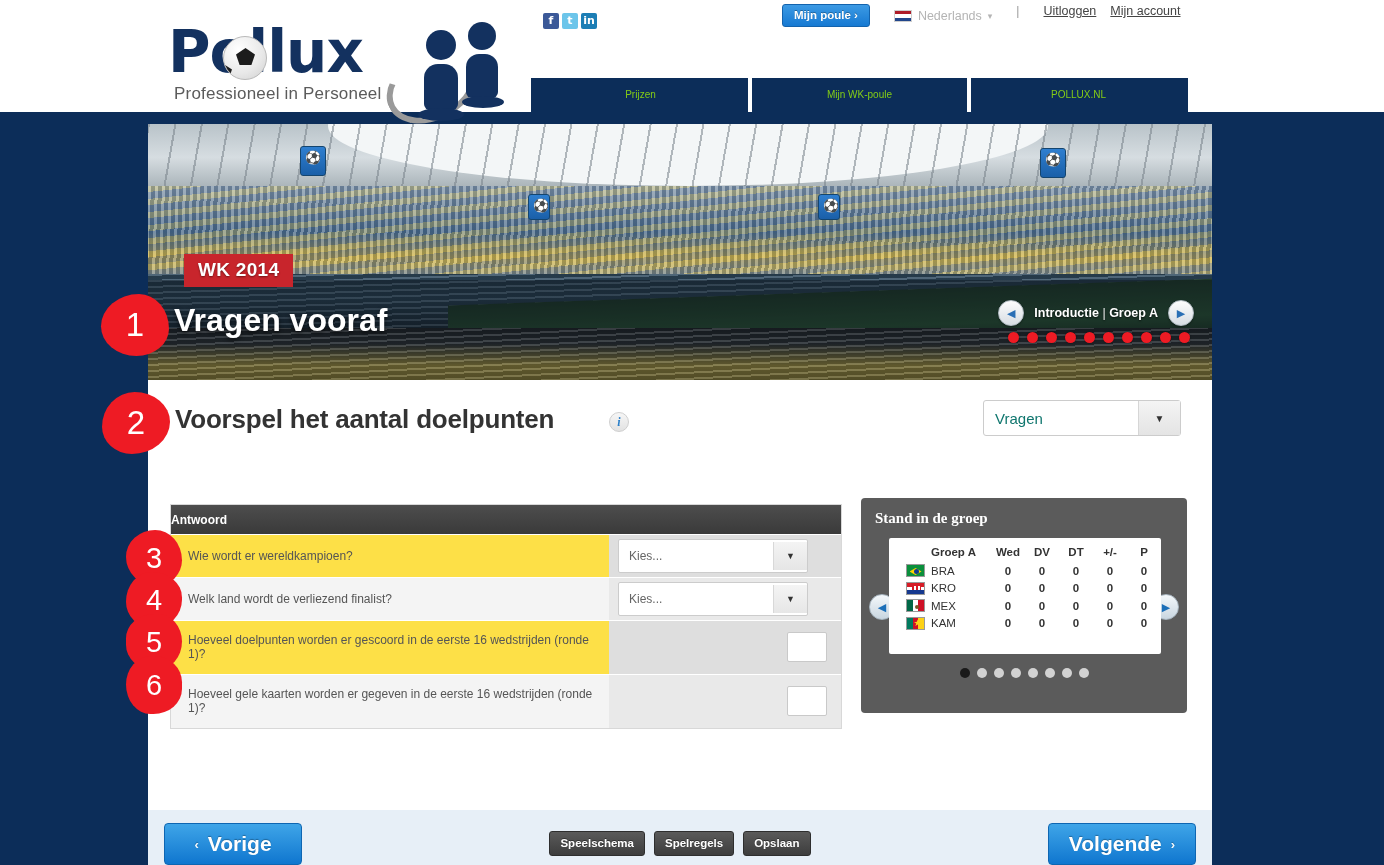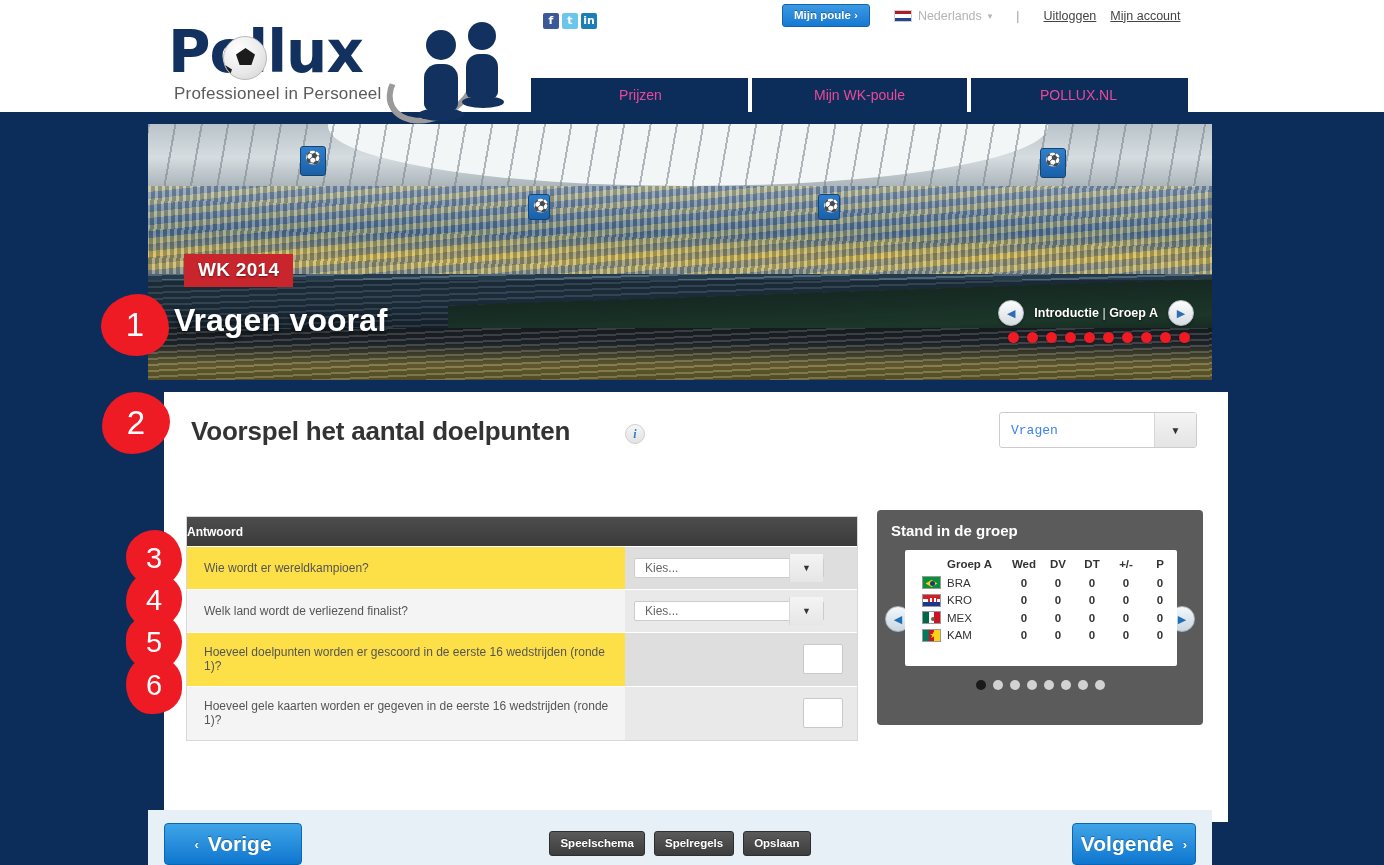--- a/index.html
+++ b/index.html
@@ -61,21 +61,21 @@
   .socials { position:absolute; left:543px; top:13px; display:flex; gap:3px; }
   .soc {
     width:16px; height:16px; border-radius:2px; color:#fff;
     font-size:11px; font-weight:bold; line-height:16px; text-align:center;
     font-family:"DejaVu Sans", sans-serif;
   }
   .soc-fb { background:#3b5998; }
   .soc-tw { background:#6cc5ea; }
   .soc-li { background:#1c7eb5; }
 
-  .topbar { position:absolute; left:782px; top:4px; display:flex; align-items:center; }
+  .topbar { position:absolute; left:782px; top:4px; display:flex; }
   .mijn-poule {
     background:linear-gradient(#3c9ae4,#1679d2);
     color:#fff; font-size:11.5px; font-weight:bold;
     padding:4px 11px 5px 11px; border-radius:3px;
     border:1px solid #1363ad; cursor:pointer;
     text-shadow:0 -1px 0 rgba(0,0,0,.3);
   }
   .lang { display:flex; align-items:center; margin-left:24px; cursor:pointer; }
   .flag-nl {
     width:18px; height:12px; margin-right:6px;
@@ -90,21 +90,21 @@
     margin-right:14px; cursor:pointer;
   }
   .toplink:last-child { margin-right:16px; }
 
   
   .nav {
     position:absolute; left:531px; top:78px; width:657px; height:34px;
     background:#0c2d59; display:flex;
   }
   .nav-item {
-    flex:1; color:#ec4899; font-size:14px; text-align:center;
+    flex:1; color:#84cc16; font-size:10px; text-align:center;
     line-height:34px; cursor:pointer; position:relative;
   }
   .nav-item + .nav-item:before {
     content:""; position:absolute; left:-2px; top:0; width:4px; height:34px;
     background:#ffffff;
   }
 
   
   .hero {
     position:absolute; left:148px; top:124px; width:1064px; height:256px;
@@ -204,43 +204,42 @@
     position:absolute; right:22px; top:208px; display:flex; gap:8px;
   }
   .hero-dots i {
     width:11px; height:11px; border-radius:50%;
     background:#ee1b24; display:block; cursor:pointer;
     box-shadow:0 0 2px rgba(0,0,0,.5);
   }
 
   
   .content {
-    position:absolute; left:164px; top:380px; width:1064px; height:430px;
+    position:absolute; left:148px; top:380px; width:1064px; height:430px;
     background:#ffffff;
-    margin-top:12px;
   }
   .sec2-title {
     position:absolute; left:27px; top:24px;
     font-size:26px; font-weight:bold; color:#333; letter-spacing:-.2px;
   }
   .info-icon {
     position:absolute; left:461px; top:32px;
     width:20px; height:20px; border-radius:50%;
     background:linear-gradient(#f6f6f6,#e2e2e2);
     border:1px solid #cfcfcf; cursor:pointer;
     color:#2a7fc9; font-style:italic; font-weight:bold;
     font-size:12px; text-align:center; line-height:19px;
     font-family:"Liberation Serif", serif;
   }
   .vragen-select {
     position:absolute; left:835px; top:20px; width:198px; height:36px;
     background:#fff; border:1px solid #ccc; border-radius:3px;
     display:flex; align-items:center; cursor:pointer;
   }
-  .vragen-select .vs-label { padding-left:11px; font-size:13px; color:#3b82f6; flex:1;font-family:Liberation Mono, monospace; }
+  .vragen-select .vs-label { padding-left:11px; font-size:15px; color:#0f766e; flex:1; }
   .vragen-select .vs-btn {
     width:42px; height:34px; background:linear-gradient(#f4f4f4,#e4e4e4);
     border-left:1px solid #d6d6d6;
     display:flex; align-items:center; justify-content:center;
     font-size:10px; color:#333;
   }
 
   
   .qtable {
     position:absolute; left:22px; top:124px; width:672px;
@@ -261,21 +260,21 @@
     padding:12px 14px 12px 17px; line-height:1.2;
     display:flex; align-items:center; min-height:42px;
   }
   .qt-a {
     width:232px; background:#dedede;
     display:flex; align-items:center; justify-content:flex-start;
     padding-left:9px;
   }
   .qt-a.num { justify-content:flex-end; padding-right:14px; }
   .kies {
-    width:190px; height:20px; background:#fff; border:1px solid #ccc;
+    width:190px; height:34px; background:#fff; border:1px solid #ccc;
     border-radius:2px; display:flex; align-items:center; cursor:pointer;
   }
   .kies .k-label { flex:1; padding-left:10px; font-size:12px; color:#666; }
   .kies .k-btn {
     width:34px; height:28px; background:linear-gradient(#f4f4f4,#e6e6e6);
     border-left:1px solid #d8d8d8;
     display:flex; align-items:center; justify-content:center;
     font-size:9px; color:#333;
   }
   .numbox {
@@ -283,21 +282,21 @@
     border:1px solid #c9c9c9; border-radius:2px;
   }
 
   
   .stand {
     position:absolute; left:713px; top:118px; width:326px; height:215px;
     background:#5b5b5b; border-radius:4px;
   }
   .stand-title {
     position:absolute; left:14px; top:12px;
-    color:#fff; font-size:15px; font-weight:bold;
+    color:#fff; font-size:15px; font-weight:bold;font-family:Liberation Serif, serif;
   }
   .stand-card {
     position:absolute; left:28px; top:40px; width:272px; height:116px;
     background:#ffffff; border-radius:2px; padding:6px 0 0 0;
   }
   .stand-table { width:100%; border-collapse:collapse; }
   .stand-table th {
     font-size:11.5px; color:#333; font-weight:bold; padding:2px 0 4px 0;
   }
   .stand-table td { font-size:11.5px; color:#333; padding:2px 0; }
@@ -362,21 +361,21 @@
   }
   .btn-big {
     position:absolute; top:13px; height:42px;
     background:linear-gradient(#3fa5e8,#0f76cf);
     border:1px solid #0e66b2; border-radius:4px;
     color:#fff; font-size:21px; font-weight:bold;
     display:flex; align-items:center; justify-content:center; gap:9px;
     cursor:pointer; text-shadow:0 -1px 1px rgba(0,0,0,.3);
   }
   .btn-prev { left:16px; width:138px; }
-  .btn-next { right:16px; width:124px; }
+  .btn-next { right:16px; width:148px; }
   .btn-big .chev { font-size:13px; opacity:.95; }
   .mid-btns {
     position:absolute; left:0; right:0; top:21px;
     display:flex; justify-content:center; gap:9px;
   }
   .btn-dark {
     background:linear-gradient(#5a5a5a,#3d3d3d);
     border:1px solid #2e2e2e; border-radius:3px;
     color:#fff; font-size:11.5px; font-weight:bold;
     padding:5px 10px 6px 10px; cursor:pointer;

